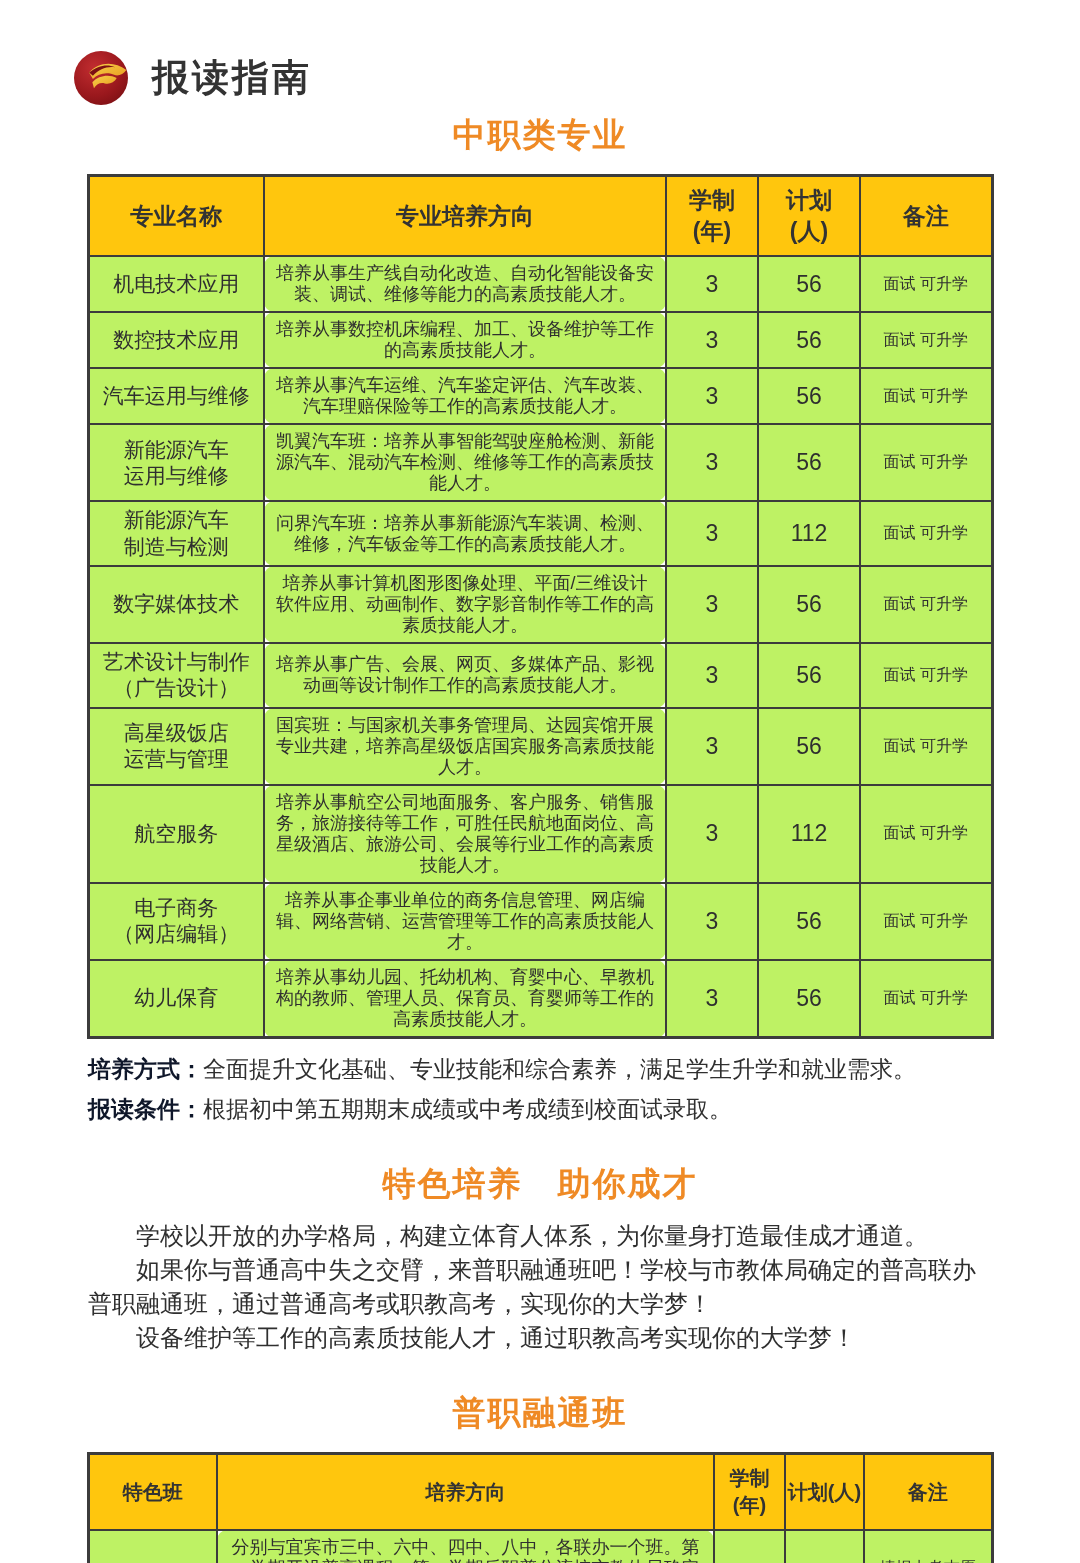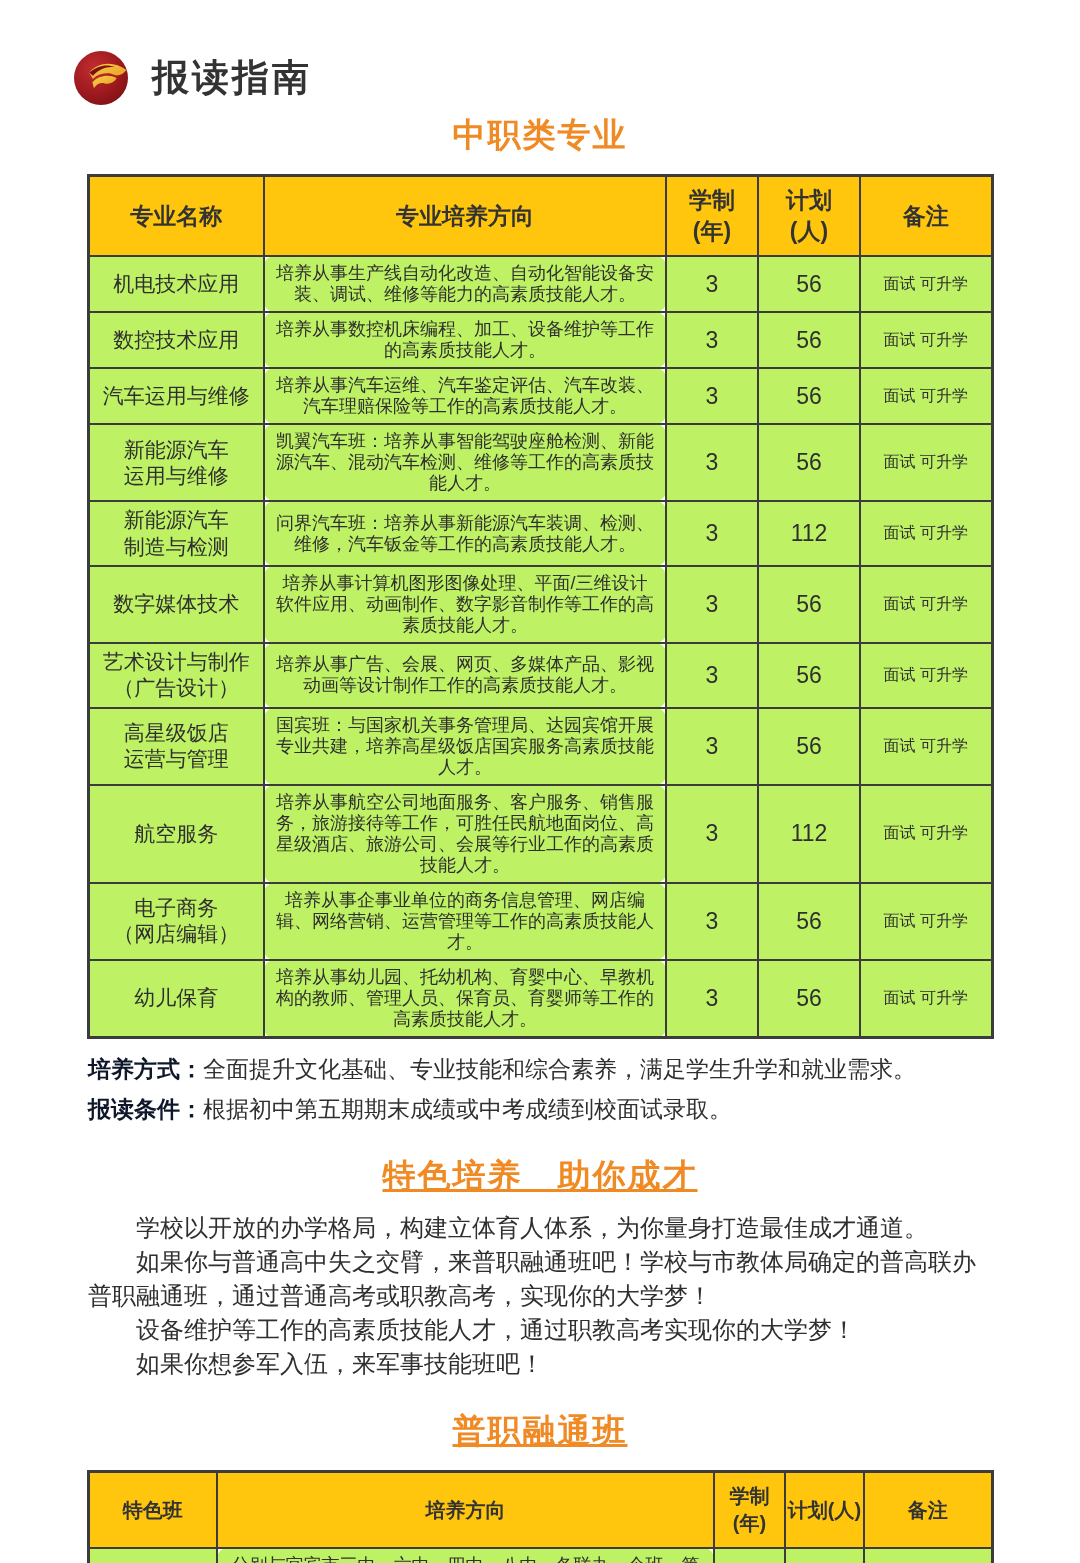--- a/index.html
+++ b/index.html
@@ -14,21 +14,21 @@
   
   .brand { display:flex; align-items:center; gap:24px; margin-left:74px; height:56px; }
   .brand-logo { width:54px; height:54px; flex:0 0 auto; }
   .brand-title { font-size:37px; font-weight:900; color:#333333; letter-spacing:3px; }
 
   
   .sec-title {
     text-align:center; color:#EF8A25; font-weight:900;
     font-size:33px; letter-spacing:2px; margin-top:7px;
   }
-  .sec-title.mt-lg { margin-top:28px;text-decoration:underline; }
+  .sec-title.mt-lg { margin-top:36px; }
 
   
   table.info {
     width:904px; margin:16px auto 0 auto;
     border-collapse:collapse; table-layout:fixed;
     border:3px solid #3c3c3c;
   }
   table.info th, table.info td { border:2px solid #3c3c3c; }
   table.info th {
     background:#FFC60D; color:#333333; font-weight:700;
@@ -200,21 +200,20 @@
     <p class="note-line">
       <span class="note-label">报读条件：</span><span>根据初中第五期期末成绩或中考成绩到校面试录取。</span>
     </p>
   </div>
 
   <div class="sec-title mt-lg">特色培养　助你成才</div>
   <div class="paras">
     <p class="para">学校以开放的办学格局，构建立体育人体系，为你量身打造最佳成才通道。</p>
     <p class="para">如果你与普通高中失之交臂，来普职融通班吧！学校与市教体局确定的普高联办普职融通班，通过普通高考或职教高考，实现你的大学梦！</p>
     <p class="para">设备维护等工作的高素质技能人才，通过职教高考实现你的大学梦！</p>
-    <p class="para">如果你想参军入伍，来军事技能班吧！</p>
   </div>
 
   <div class="sec-title mt-lg">普职融通班</div>
 
   <table class="info small">
     <colgroup>
       <col style="width:129px">
         <col style="width:497px">
         <col style="width:71px">
         <col style="width:79px">

